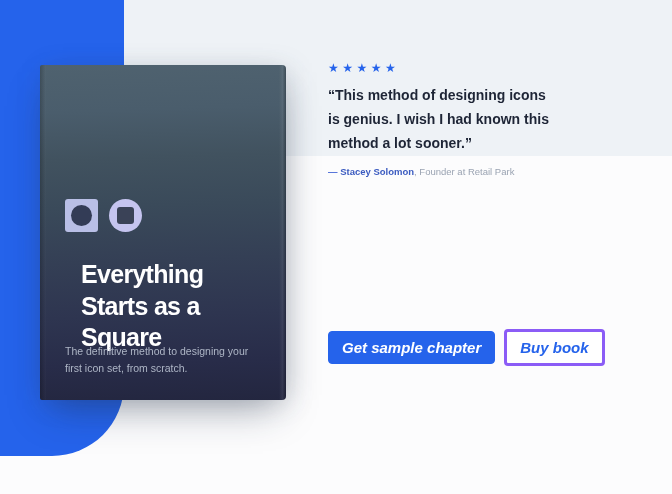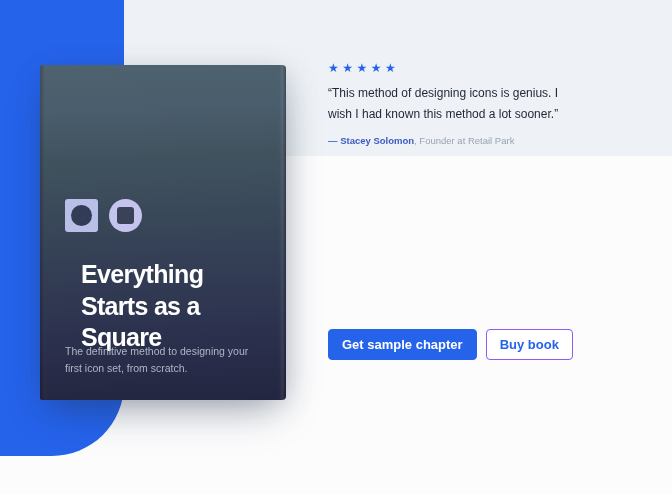--- a/index.html
+++ b/index.html
@@ -172,23 +172,23 @@
     line-height: 1;
   }
   .star {
     color: #2563eb;
     font-size: 12px;
     line-height: 1;
   }
   .quote {
     margin: 0;
     color: #1e2536;
-    font-size: 12px;
+    font-size: 14px;
     line-height: 1.72;
-    font-weight: 400;
+    font-weight: 700;
     width: 232px;
   }
   .attrib {
     margin: 10px 0 0 0;
     font-size: 9.5px;
     line-height: 1.4;
     color: #9aa3b2;
   }
   .attrib .dash { color: #4b6bd8; font-weight: 700; }
   .attrib .who { color: #3b5bc0; font-weight: 700; }
@@ -222,37 +222,38 @@
   .cta-row {
     position: absolute;
     left: 328px;
     top: 329px;
     display: flex;
     align-items: center;
     gap: 9px;
   }
   .btn {
     font-family: "Liberation Sans", sans-serif;
-    font-size: 13px;
+    font-size: 15px;
     font-weight: 700;
     border-radius: 4px;
     cursor: pointer;
     box-sizing: border-box;
     white-space: nowrap;
+    font-style: italic;
   }
   .btn-primary {
     background: #2563eb;
     color: #ffffff;
     border: 1px solid #2563eb;
     padding: 7px 13px;
   }
   .btn-secondary {
     background: #ffffff;
     color: #2563eb;
-    border: 1px solid #8b5cf6;
+    border: 3px solid #8b5cf6;
     padding: 7px 13px;
   }
 </style>
 </head>
 <body>
 
 <div class="stage">
 
   <div class="bg-top"></div>
   <div class="bg-bottom"></div>

